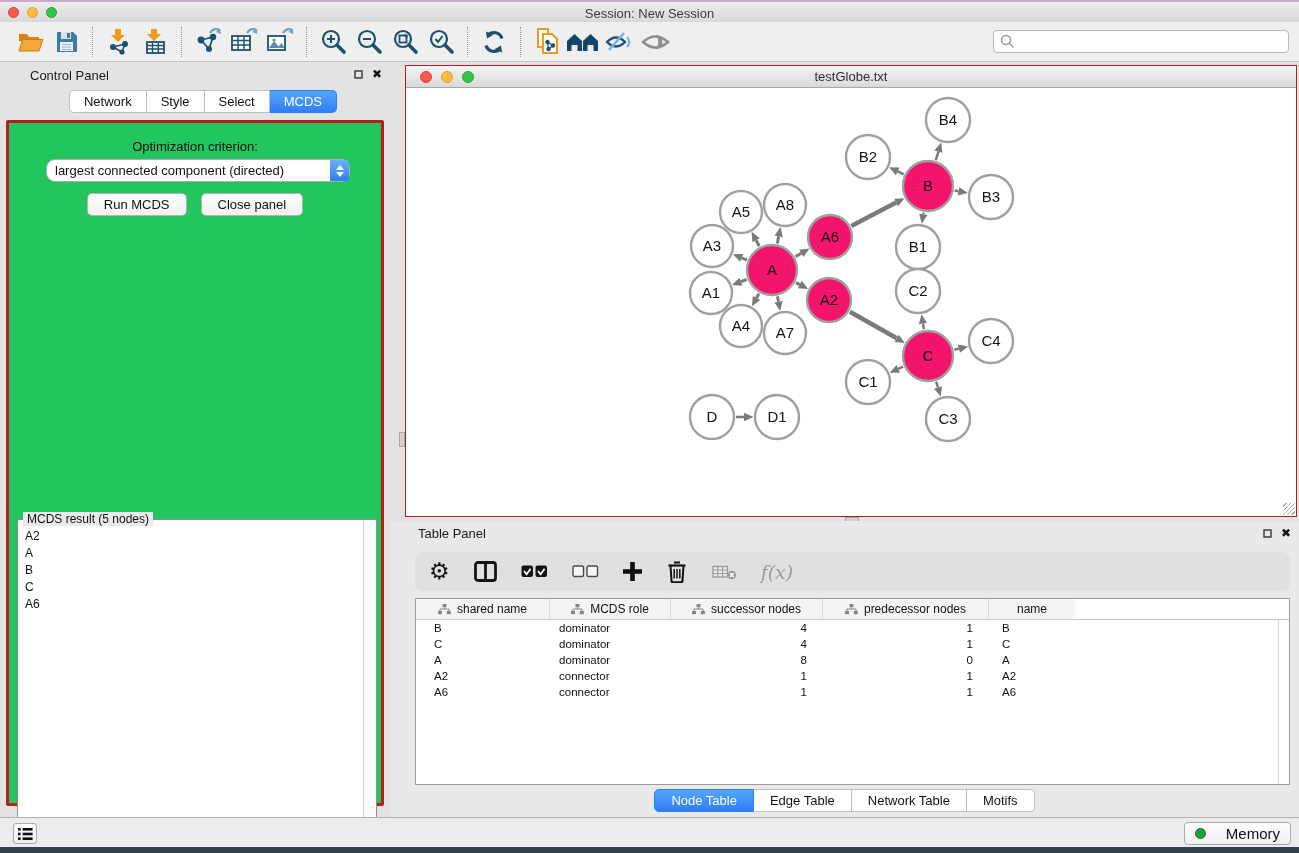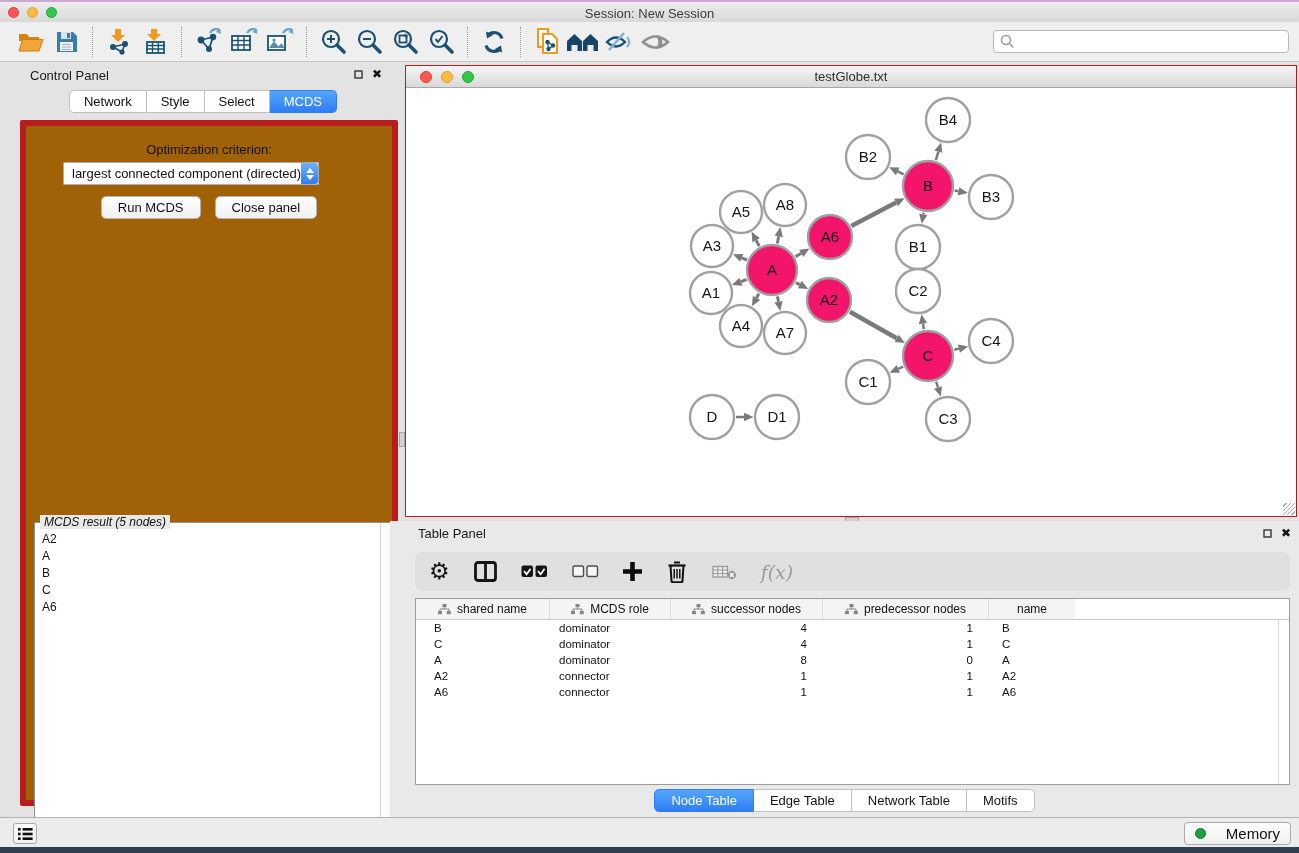--- a/index.html
+++ b/index.html
@@ -37,38 +37,38 @@
   #control-panel { left:0; top:62px; width:390px; height:748px; background:#e3e3e3; }
   #cp-header { position:absolute; left:0; top:0; width:390px; height:26px; display:flex; align-items:center;padding-left:20px; }
   #cp-header .t { font-size:13px; color:#1a1a1a; margin-left:10px; }
   .panel-ctrls { position:absolute; right:8px; top:6px; display:flex; gap:9px; align-items:center; }
   .close-x { font-family:"DejaVu Sans",sans-serif; font-size:12px; font-weight:bold; color:#111; line-height:12px; }
   .cp-tabs { position:absolute; left:0; top:28px; width:390px; display:flex; justify-content:center;margin-left:8px; }
   .tab { font-size:13px; padding:3px 14px; background:#fff; border:1px solid #c0c0c0; border-left:none; color:#111; }
   .tab:first-child { border-left:1px solid #c0c0c0; border-radius:5px 0 0 5px; }
   .tab:last-child { border-radius:0 5px 5px 0; }
   .tab.active { background:linear-gradient(#55a5fc,#2e7ef4); border-color:#2e7ef4; color:#fff; }
-  #cp-body { position:absolute; left:20px; top:58px; width:378px; height:686px;
-    background:#a16207; border:6px solid #b91c1c; border-radius:2px; }
+  #cp-body { position:absolute; left:6px; top:58px; width:378px; height:686px;
+    background:#22c55e; border:3px solid #b91c1c; border-radius:2px; }
   #opt-label { position:absolute; left:0; top:16px; width:100%; text-align:center; font-size:13px; color:#111; }
-  #criterion { position:absolute; left:37px; top:36px; width:256px; height:23px; background:#fff;
-    border:1px solid #adadad; border-radius:1px; display:flex; align-items:center; }
+  #criterion { position:absolute; left:37px; top:36px; width:304px; height:23px; background:#fff;
+    border:1px solid #adadad; border-radius:9px; display:flex; align-items:center; }
   #criterion .val { flex:1; font-size:13px; color:#111; padding-left:8px; white-space:nowrap; }
   #criterion .stepper { width:19px; height:21px; border-radius:0 3px 3px 0;
     background:linear-gradient(#6cb0fa,#2f7ef2); display:flex; flex-direction:column;
     align-items:center; justify-content:center; gap:2px; }
   .tri-up { width:0; height:0; border-left:4px solid transparent; border-right:4px solid transparent; border-bottom:5px solid #fff; }
   .tri-dn { width:0; height:0; border-left:4px solid transparent; border-right:4px solid transparent; border-top:5px solid #fff; }
   .cp-buttons { position:absolute; left:0; top:70px; width:100%; display:flex; justify-content:center; gap:14px; }
   .btn { font-size:13px; color:#111; background:linear-gradient(#ffffff,#f0f0f0);
     border:1px solid #b3b3b3; border-radius:5px; padding:3px 16px; }
   #mcds-result { position:absolute; left:8px; top:396px; width:360px; height:344px;
     background:#fff; border:1px solid #8f8f8f; }
   #mcds-result .legend { position:absolute; left:5px; top:-8px; background:#e9e9e9;
-    padding:0 4px; font-size:12px; color:#111;font-style:italic; }
+    padding:0 4px; font-size:12px; color:#111; }
   #result-list { position:absolute; left:1px; top:8px; width:340px; }
   .result-item { font-size:12px; color:#111; padding:1px 6px; line-height:15px; }
   #result-scroll { position:absolute; right:0; top:0; width:13px; height:342px;
     background:#fbfbfb; border-left:1px solid #d4d4d4; }
 
   
   #net-window { left:405px; top:65px; width:892px; height:452px;
     border:1px solid #b91c1c; background:#fff; }
   #net-titlebar { position:absolute; left:0; top:0; width:100%; height:22px;
     background:linear-gradient(#f4f4f4,#d9d9d9); border-bottom:1px solid #a8a8a8;

